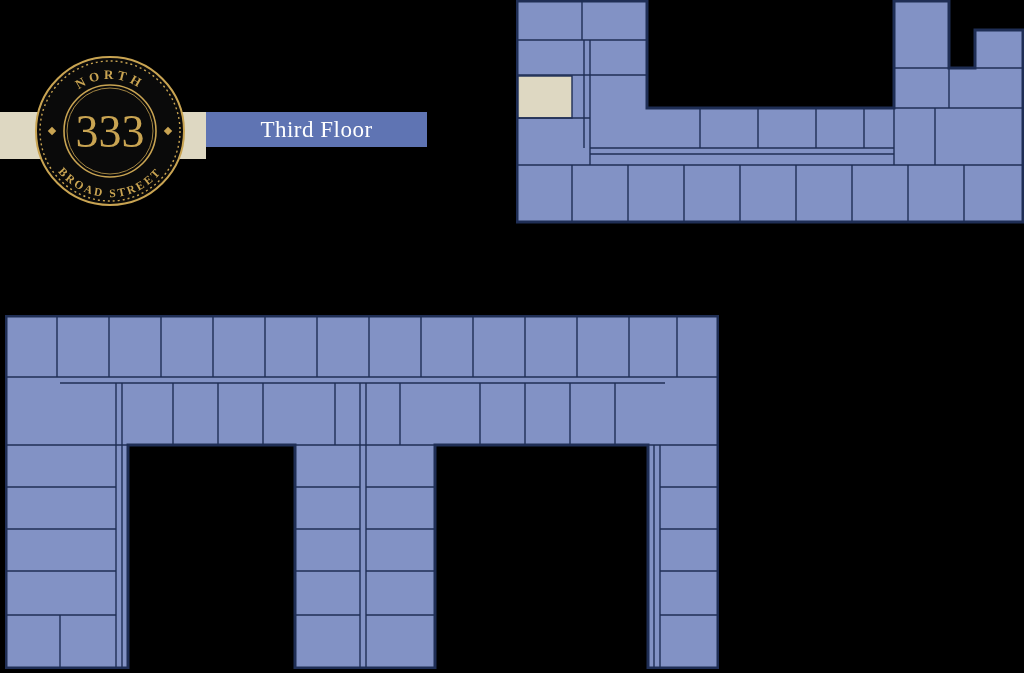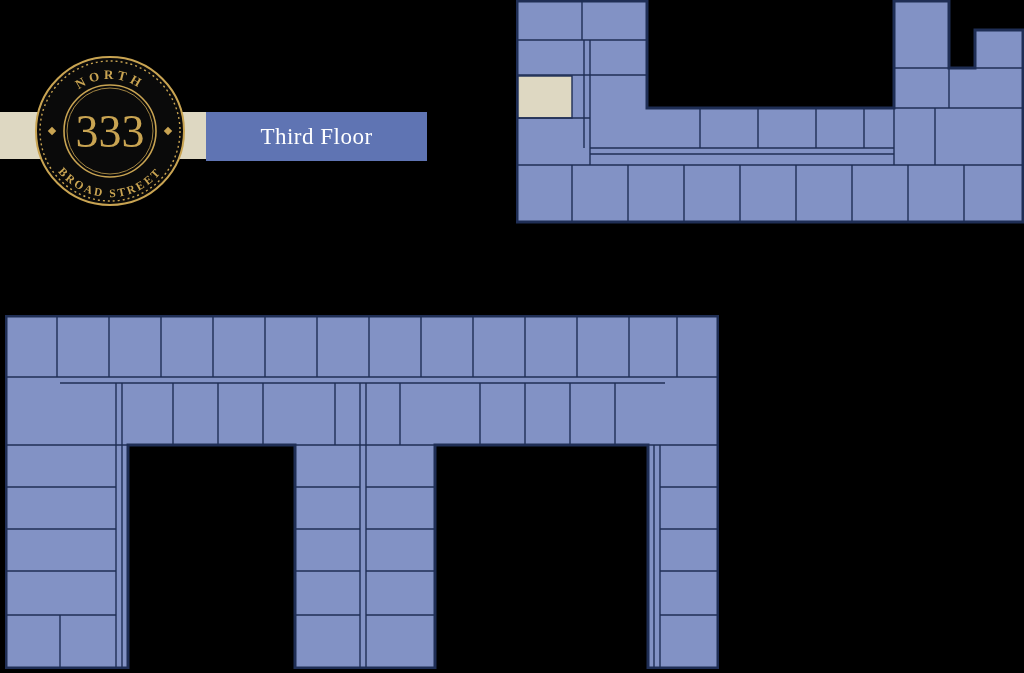--- a/index.html
+++ b/index.html
@@ -9,21 +9,21 @@
     background:#000;
     overflow:hidden;
     font-family:"Liberation Serif", serif;
   }
   
   .cream-band{
     position:absolute;left:0;top:112px;width:206px;height:47px;
     background:#ded8c2;
   }
   .floor-banner{
-    position:absolute;left:206px;top:112px;width:221px;height:49px;
+    position:absolute;left:206px;top:112px;width:221px;height:35px;
     background:#5f74b3;
     display:flex;align-items:center;justify-content:center;
   }
   .floor-banner span{
     color:#ffffff;font-size:23px;letter-spacing:.5px;
     font-family:"Liberation Serif", serif;
   }
   .logo-seal{position:absolute;left:34px;top:55px;width:152px;height:152px;}
   .seal-arc-text{fill:#c9a452;font-family:"Liberation Serif", serif;font-weight:bold;}
   .seal-number{fill:#c9a452;font-family:"Liberation Serif", serif;}

